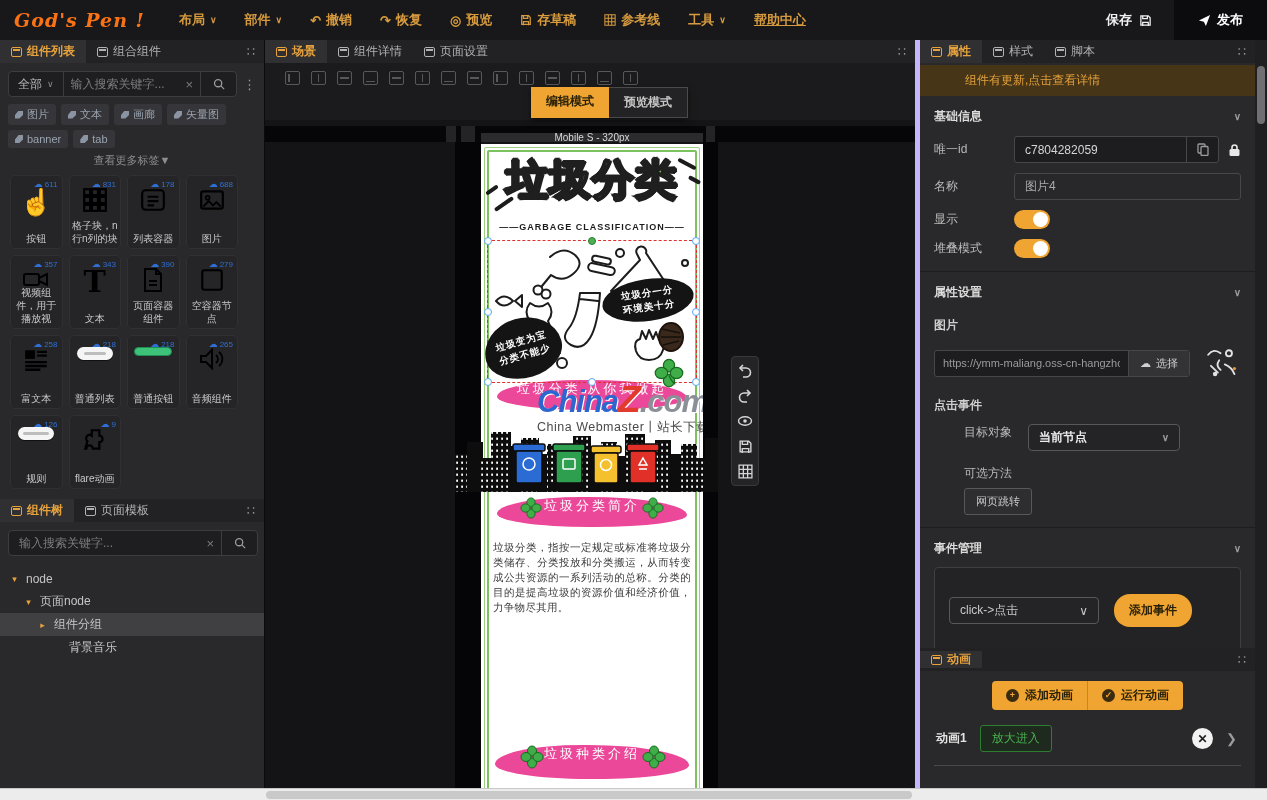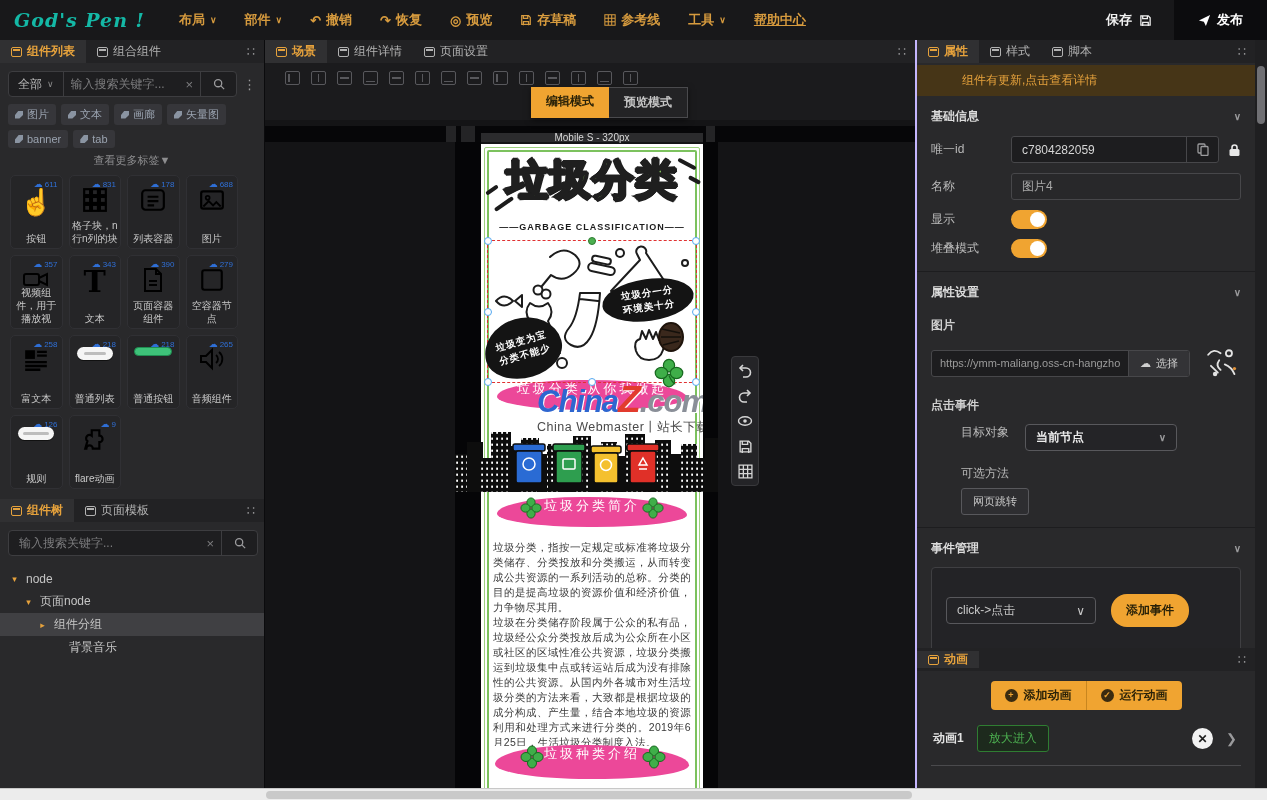--- a/index.html
+++ b/index.html
@@ -1,21 +1,21 @@
 <!DOCTYPE html>
 <html><head>
 <meta charset="utf-8">
 <style>
   * { margin:0; padding:0; box-sizing:border-box; }
   html,body { width:1267px; height:800px; overflow:hidden; }
   body { position:relative; background:#141416; font-family:"Liberation Sans",sans-serif; color:#c8c8c8; }
 
   
   .topbar { position:absolute; left:0; top:0; right:0; height:40px; background:#18181a; display:flex; align-items:center; z-index:60; }
-  .logo { font-family:"DejaVu Serif",serif; font-style:italic; font-weight:bold; color:#14b8a6; font-size:19px; margin:0 34px 0 14px; letter-spacing:1px; white-space:nowrap; }
+  .logo { font-family:"DejaVu Serif",serif; font-style:italic; font-weight:bold; color:#f97316; font-size:19px; margin:0 34px 0 14px; letter-spacing:1px; white-space:nowrap; }
   .menu { display:flex; align-items:center; gap:28px; }
   .menu-item { display:flex; align-items:center; gap:5px; color:#d79b3e; font-size:13px; font-weight:bold; cursor:pointer; white-space:nowrap; }
   .menu-item .caret { font-size:9px; color:#d79b3e; }
   .menu-item.help { text-decoration:underline; }
   .mi-ic { font-size:13px; line-height:1; }
   .topbar-right { margin-left:auto; display:flex; align-items:stretch; height:100%; }
   .save-btn { display:flex; align-items:center; gap:7px; color:#f0f0f0; font-size:13px; font-weight:bold; padding:0 22px; cursor:pointer; }
   .publish-btn { display:flex; align-items:center; gap:6px; background:#0c0c0e; color:#fff; font-size:13px; font-weight:bold; padding:0 24px; cursor:pointer; }
 
   
@@ -111,21 +111,21 @@
   .wm-sub { font-size:12.5px; color:#4a4a4a; margin-top:3px; letter-spacing:.5px; }
 
   .skyline { position:absolute; left:190px; top:304px; width:263px; height:68px; z-index:6; }
   .paras { position:absolute; top:396px; left:12px; right:12px; height:206px; overflow:hidden; font-size:10.5px; line-height:15px; color:#3a3a3a; text-align:justify; letter-spacing:.3px; z-index:2; }
   .paras p { margin:0; }
 
   .float-toolbar { position:absolute; left:466px; top:236px; width:28px; background:#242427; border:1px solid #39393c; border-radius:4px; display:flex; flex-direction:column; align-items:center; padding:6px 0; gap:9px; z-index:20; }
   .ft-ic { width:16px; height:16px; display:flex; align-items:center; justify-content:center; cursor:pointer; }
 
   
-  .right-panel { position:absolute; left:915px; width:340px; top:40px; bottom:12px; background:#29292b; border-left:2px solid #c4b5fd; z-index:40; overflow:hidden; }
+  .right-panel { position:absolute; left:915px; width:340px; top:40px; bottom:12px; background:#29292b; border-left:5px solid #c4b5fd; z-index:40; overflow:hidden; }
   .alert { margin-top:2px; background:#463517; color:#e6a23c; font-size:12px; padding:7px 10px 7px 45px; cursor:pointer; }
   .sec-h { display:flex; align-items:center; justify-content:space-between; padding:12px 14px 6px; font-size:12px; font-weight:bold; color:#dcdcdc; }
   .sec-h .chev { color:#9a9a9c; font-size:10px; cursor:pointer; }
   .fieldrow { display:flex; align-items:center; padding:5px 14px; font-size:12px; color:#b9b9b9; }
   .fieldrow .flabel { width:80px; flex-shrink:0; }
   .id-box { flex:1; display:flex; align-items:stretch; background:#1d1d1f; border:1px solid #47474a; border-radius:3px; height:27px; overflow:hidden; }
   .txt-input { flex:1; min-width:0; background:transparent; border:none; outline:none; color:#d5d5d5; font-size:12px; padding:0 10px; font-family:inherit; }
   .copy-seg { width:32px; border-left:1px solid #47474a; display:flex; align-items:center; justify-content:center; cursor:pointer; }
   .lock-ic { margin-left:9px; display:flex; align-items:center; }
   .name-box { flex:1; display:flex; background:#28282a; border:1px solid #47474a; border-radius:3px; height:27px; }
@@ -655,21 +655,20 @@
                 <ellipse cx="12" cy="18" rx="4.5" ry="5"></ellipse>
                 <ellipse cx="6" cy="12" rx="5" ry="4.5"></ellipse>
                 <ellipse cx="18" cy="12" rx="5" ry="4.5"></ellipse>
               </g>
             </svg>
           </span>
       </div>
 
       <div class="paras">
         <p>垃圾分类，指按一定规定或标准将垃圾分类储存、分类投放和分类搬运，从而转变成公共资源的一系列活动的总称。分类的目的是提高垃圾的资源价值和经济价值，力争物尽其用。</p>
-        <p>垃圾在分类储存阶段属于公众的私有品，垃圾经公众分类投放后成为公众所在小区或社区的区域性准公共资源，垃圾分类搬运到垃圾集中点或转运站后成为没有排除性的公共资源。从国内外各城市对生活垃圾分类的方法来看，大致都是根据垃圾的成分构成、产生量，结合本地垃圾的资源利用和处理方式来进行分类的。2019年6月25日，生活垃圾分类制度入法。</p>
       </div>
 
       <div class="banner banner3">
         <span class="clv">
             <svg viewBox="0 0 24 24" width="24" height="24">
               <g fill="#3fae49" stroke="#17691f" stroke-width="1">
                 <ellipse cx="12" cy="6" rx="4.5" ry="5"></ellipse>
                 <ellipse cx="12" cy="18" rx="4.5" ry="5"></ellipse>
                 <ellipse cx="6" cy="12" rx="5" ry="4.5"></ellipse>
                 <ellipse cx="18" cy="12" rx="5" ry="4.5"></ellipse>

